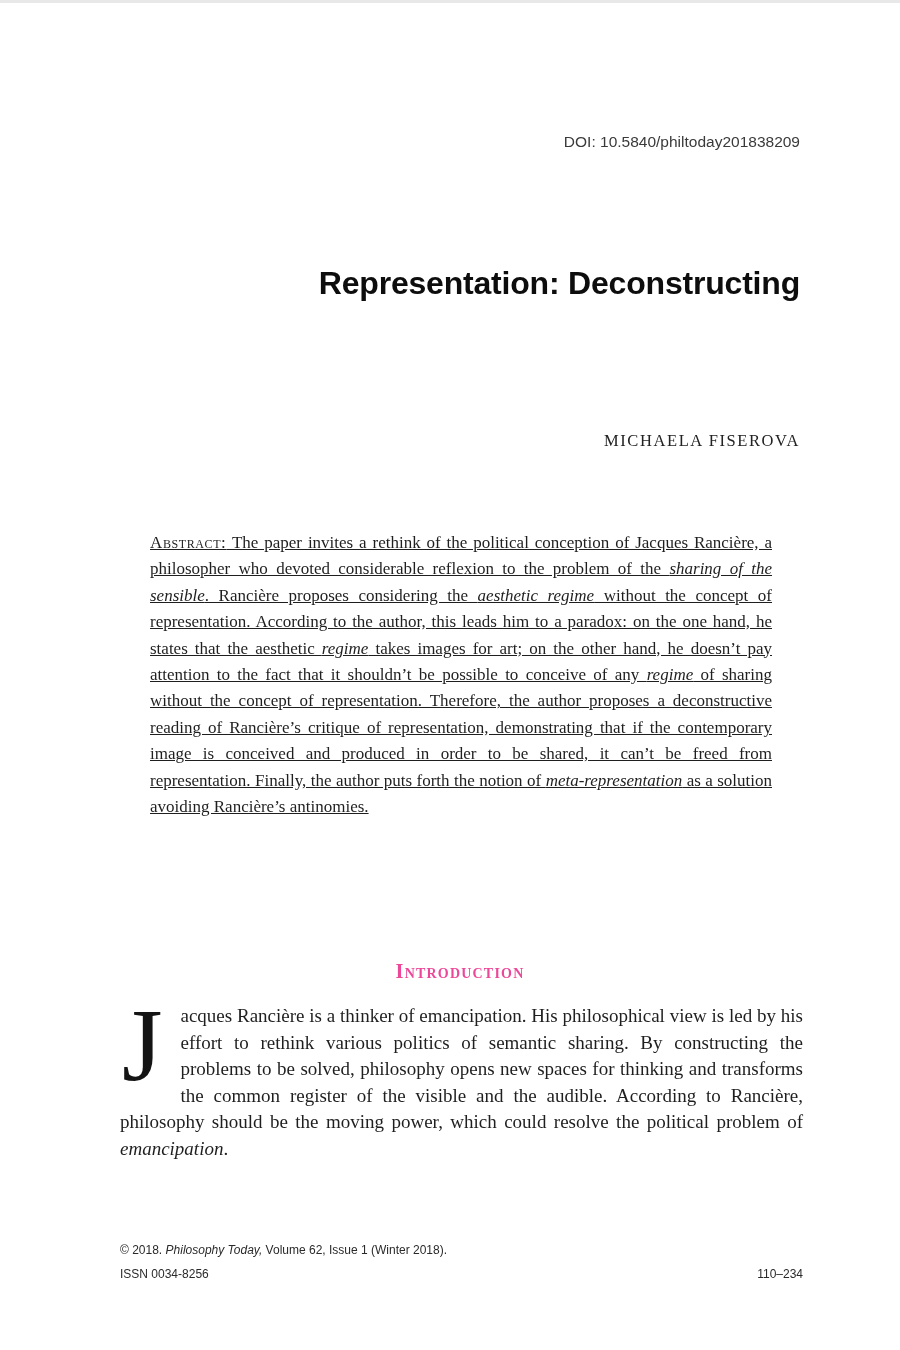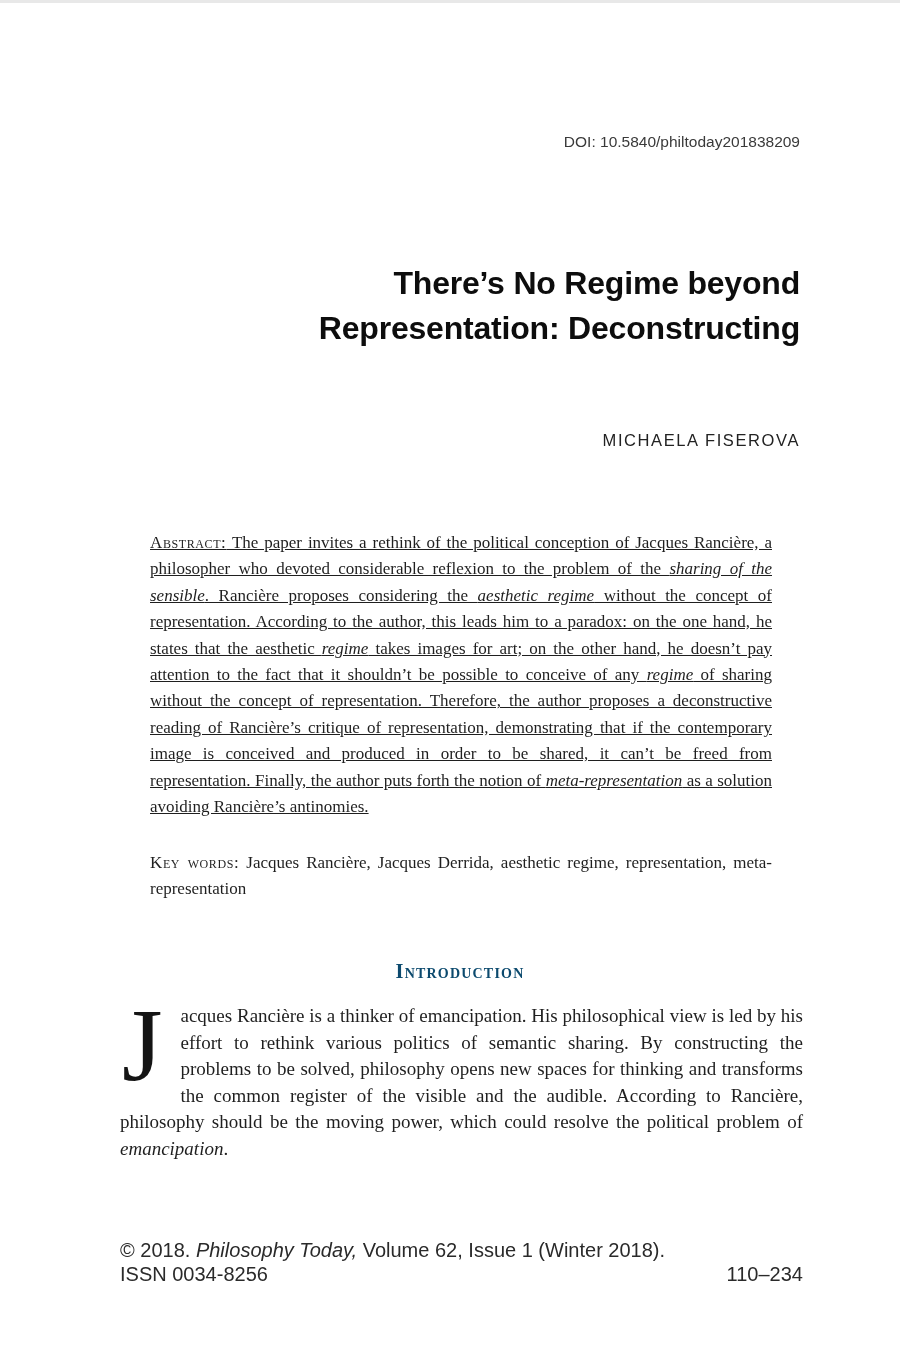--- a/index.html
+++ b/index.html
@@ -32,21 +32,21 @@
     font-size: 32px;
     line-height: 45px;
     color: #0d0d0d;
     letter-spacing: -0.2px;
   }
   .title .title-line { display: block; }
   .author {
     position: absolute;
     top: 428px;
     right: 100px;
-    font-family: Liberation Sans, sans-serif;
+    font-family: Liberation Serif, serif;
     font-size: 16.5px;
     letter-spacing: 1.6px;
     color: #222222;
     padding-left: 7px;
   }
   .abstract {
     position: absolute;
     top: 527px;
     left: 150px;
     width: 622px;
@@ -71,21 +71,21 @@
     position: absolute;
     top: 957px;
     left: 120px;
     width: 680px;
     margin: 0;
     text-align: center;
     font-variant: small-caps;
     font-weight: bold;
     font-size: 20.5px;
     letter-spacing: 1.2px;
-    color: #0c4a6e;
+    color: #ec4899;
   }
   .intro {
     position: absolute;
     top: 1000px;
     left: 120px;
     width: 683px;
     margin: 0;
     font-size: 19px;
     line-height: 26.6px;
     text-align: justify;
@@ -97,51 +97,47 @@
     line-height: 80px;
     padding: 2px 18px 0 2px;
     color: #141414;
   }
   .footer {
     position: absolute;
     top: 1235px;
     left: 120px;
     right: 97px;
     font-family: "Liberation Sans", sans-serif;
-    font-size: 20px;
+    font-size: 12px;
     line-height: 24px;
     color: #2a2a2a;
   }
   .footer-row {
     display: flex;
     justify-content: space-between;
   }
   i { font-style: italic; }
 </style>
 </head>
 <body>
 
 <div class="page">
 
   <div class="doi">DOI: 10.5840/philtoday201838209</div>
 
   <h1 class="title">
-    <span class="title-line">There’s No Regime beyond</span>
     <span class="title-line">Representation: Deconstructing</span>
   </h1>
 
   <div class="author">MICHAELA FISEROVA</div>
 
   <p class="abstract">
     <span class="sc">Abstract:</span><span><span> The paper invites a rethink of the political conception of Jacques Rancière, a philosopher who devoted considerable reflexion to the problem of the </span><i>sharing of the sensible</i><span>. Rancière proposes considering the </span><i>aesthetic regime</i><span> without the concept of representation. According to the author, this leads him to a paradox: on the one hand, he states that the aesthetic </span><i>regime</i><span> takes images for art; on the other hand, he doesn’t pay attention to the fact that it shouldn’t be possible to conceive of any </span><i>regime</i><span> of sharing without the concept of representation. Therefore, the author proposes a deconstructive reading of Rancière’s critique of representation, demonstrating that if the contemporary image is conceived and produced in order to be shared, it can’t be freed from representation. Finally, the author puts forth the notion of </span><i>meta-representation</i><span> as a solution avoiding Rancière’s antinomies.</span></span>
   </p>
 
-  <p class="keywords">
-    <span class="sc">Key words:</span><span> Jacques Rancière, Jacques Derrida, aesthetic regime, representation, meta-representation</span>
-  </p>
 
   <h2 class="intro-heading">Introduction</h2>
 
   <p class="intro">
     <span class="dropcap">J</span><span><span>acques Rancière is a thinker of emancipation. His philosophical view is led by his effort to rethink various politics of semantic sharing. By constructing the problems to be solved, philosophy opens new spaces for thinking and transforms the common register of the visible and the audible. According to Rancière, philosophy should be the moving power, which could resolve the political problem of </span><i>emancipation</i><span>.</span></span>
   </p>
 
   <div class="footer">
     <div><span>© 2018. </span><i>Philosophy Today,</i><span> Volume 62, Issue 1 (Winter 2018).</span></div>
     <div class="footer-row">

